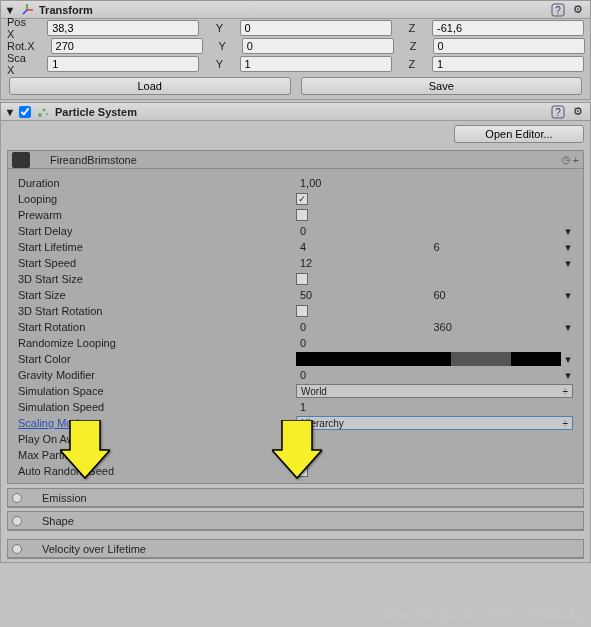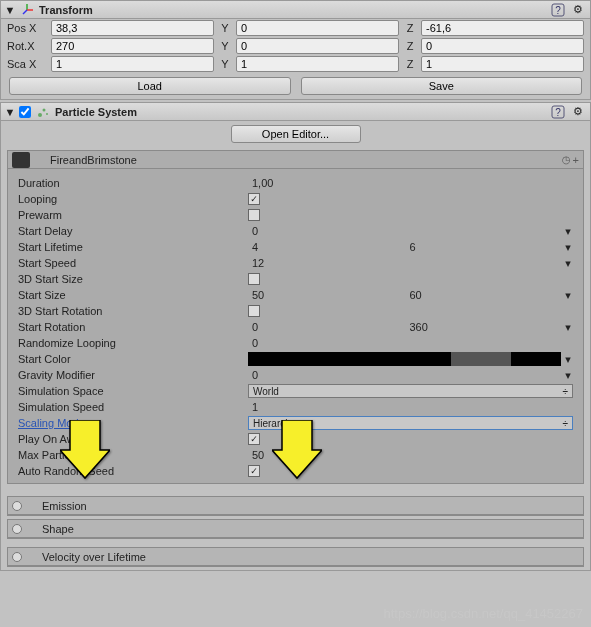--- a/index.html
+++ b/index.html
@@ -5,39 +5,39 @@
 * { box-sizing: border-box; margin: 0; padding: 0; font-family: Arial, sans-serif; }
 body { width: 591px; height: 627px; background: #c2c2c2; font-size: 11px; color: #222; position: relative; overflow: hidden; }
 
 .component { border: 1px solid #999; background: #c2c2c2; }
 .comp-header { display: flex; align-items: center; height: 18px; background: linear-gradient(#dcdcdc, #c8c8c8); border-bottom: 1px solid #999; padding: 0 4px; gap: 4px; }
 .foldout { width: 10px; display: inline-flex; justify-content: center; cursor: pointer; }
 .comp-icon { width: 16px; height: 16px; display: inline-flex; align-items: center; justify-content: center; }
 .comp-title { font-weight: bold; flex: 1; }
 .help-icon, .gear-icon { width: 16px; height: 16px; display: inline-flex; align-items: center; justify-content: center; cursor: pointer; }
 
-.row { display: flex; align-items: center; height: 18px; padding: 1px 6px; gap: 4px; }
+.row { display: flex; align-items: center; height: 18px; padding: 1px 6px; gap: 16px; }
 .field-label { width: 40px; }
 .num-input { flex: 1; height: 16px; background: #eee; border: 1px solid #888; border-radius: 2px; padding: 0 4px; font-size: 11px; }
 
 .btn-row { display: flex; gap: 10px; padding: 4px 8px; }
 .btn { flex: 1; height: 18px; background: linear-gradient(#e6e6e6, #cfcfcf); border: 1px solid #888; border-radius: 3px; font-size: 11px; cursor: pointer; }
 
-.open-editor-row { display: flex; justify-content: center; padding: 4px 6px; }
+.open-editor-row { display: flex; justify-content: flex-end; padding: 4px 6px; }
 .open-editor-btn { width: 130px; height: 18px; background: linear-gradient(#e6e6e6, #cfcfcf); border: 1px solid #888; border-radius: 3px; font-size: 11px; cursor: pointer; }
 
 .ps-group { margin: 3px 6px; border: 1px solid #8a8a8a; background: #ababab; }
 .ps-group-header { display: flex; align-items: center; height: 18px; background: #b5b5b5; border-bottom: 1px solid #8a8a8a; padding: 8px 4px; gap: 20px; }
 .ps-group-header .dot { width: 10px; height: 10px; border-radius: 50%; border: 1px solid #777; background: #ddd; display: inline-block; }
 .ps-name-header { background: #adadad; }
 .ps-mini-icon { width: 18px; height: 16px; background: #333; border-radius: 2px; display: inline-flex; }
 
 .prop-row { display: flex; align-items: center; height: 16px; padding: 0 10px; }
 .prop-label { width: 230px; white-space: nowrap; }
-.prop-val { flex: 1; display: flex; align-items: center; gap: 2px; }
+.prop-val { flex: 1; display: flex; align-items: center; gap: 2px; margin-left: 48px; }
 .txt-cell { flex: 1; height: 14px; padding: 0 4px; display: flex; align-items: center; }
 .dd-arrow { width: 10px; text-align: center; cursor: pointer; }
 .chk { width: 12px; height: 12px; background: #ddd; border: 1px solid #666; display: inline-flex; align-items: center; justify-content: center; font-size: 9px; line-height: 1; }
 .color-bar { flex: 1; height: 14px; background: #000; position: relative; }
 .color-bar::after { content: ''; position: absolute; right: 50px; top: 0; bottom: 0; width: 60px; background: #555; }
 .select-cell { flex: 1; border: 1px solid #777; background: #c8c8c8; height: 14px; display: flex; align-items: center; padding: 0 4px; font-size: 10px; }
 .select-highlighted { border: 1px solid #4a7fbf; }
 .highlighted-label { color: #2954b5; text-decoration: underline; }
 
 .arrow-annotation { position: absolute; pointer-events: none; }
@@ -260,21 +260,21 @@
     </div>
     <div class="prop-row">
       <span class="prop-label">Auto Random Seed</span>
       <div class="prop-val">
           <span class="chk">✓</span>
         </div>
     </div>
     <div style="height:4px"></div>
   </div>
 
-  <div class="ps-group" style="margin-top:12px">
+  <div class="ps-group" style="margin-top:4px">
     <div class="ps-group-header">
         <span class="dot"></span>
         <span>Emission</span>
       </div>
   </div>
   <div class="ps-group" style="margin-top:0">
     <div class="ps-group-header">
         <span class="dot"></span>
         <span>Shape</span>
       </div>

